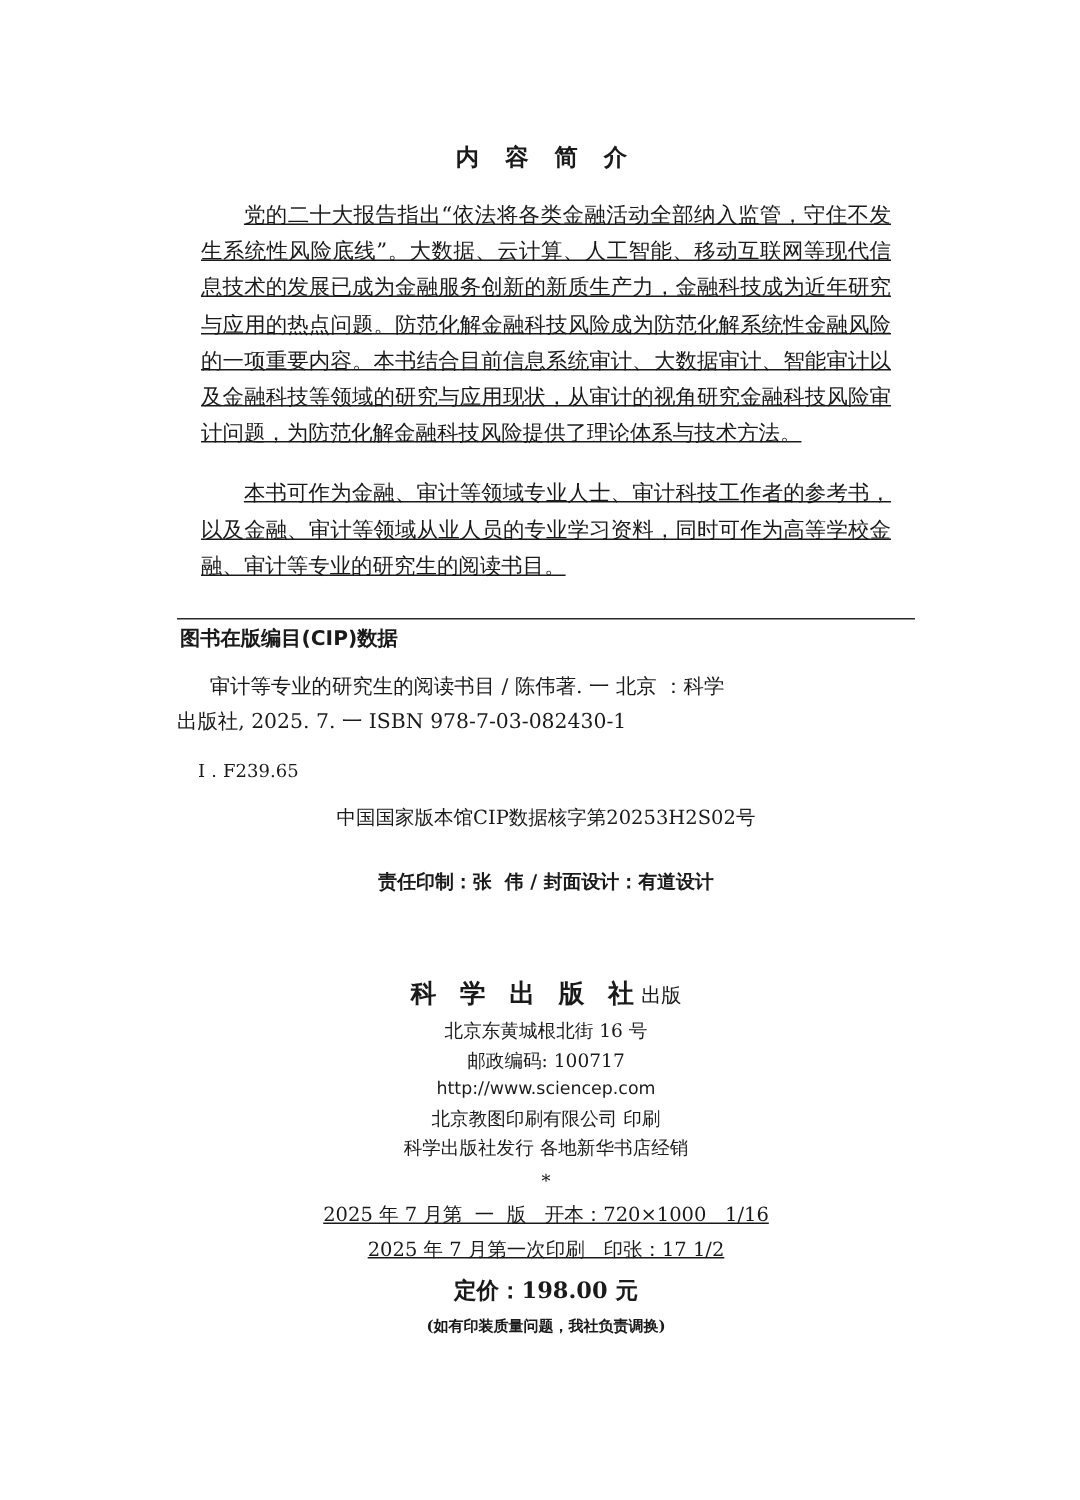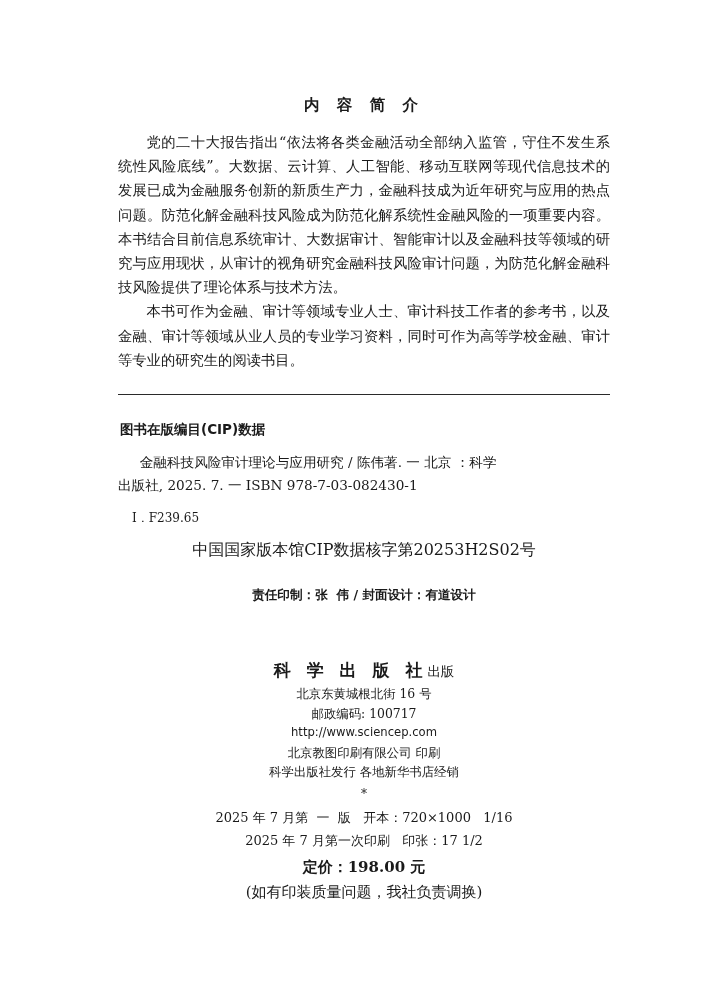--- a/index.html
+++ b/index.html
@@ -27,40 +27,41 @@
   
   .abstract-title {
     text-align: center;
     font-size: 15.5px;
     font-weight: bold;
     letter-spacing: 6px;
     margin: 0 0 14px 0;
     font-family: "DejaVu Serif", "Liberation Serif", serif;
   }
   .abstract-body p {
-    margin: 0;
+    margin: 16px;
     font-size: 14.3px;
     line-height: 24.2px;
     text-align: justify;
     text-justify: inter-ideograph;
     text-indent: 2em;
     font-family: "DejaVu Serif", "Liberation Serif", serif;
+    text-decoration: underline;
   }
 
   
   .rule {
     border: none;
     border-top: 1px solid #2a2a2a;
     margin: 22px 0 0 0;
     height: 0;
   }
 
   
   .cip-block {
-    margin-top: 26px;
+    margin-top: 4px;
   }
   .cip-heading {
     font-size: 13.5px;
     font-weight: bold;
     margin: 0 0 12px 2px;
     font-family: "DejaVu Sans", "Liberation Sans", sans-serif;
   }
   .cip-line {
     font-size: 13.6px;
     line-height: 23px;
@@ -70,21 +71,21 @@
   }
   .cip-line.indent {
     text-indent: 1.6em;
   }
   .cip-class {
     font-size: 12px;
     margin: 13px 0 0 14px;
     font-family: "DejaVu Serif", "Liberation Serif", serif;
   }
   .cip-nlc {
-    font-size: 16px;
+    font-size: 13px;
     margin: 13px 0 0 0;
     text-align: center;
     font-family: "DejaVu Serif", "Liberation Serif", serif;
   }
 
   
   .credits {
     margin-top: 22px;
     text-align: center;
     font-size: 12.6px;
@@ -127,52 +128,54 @@
   .colophon .star {
     font-size: 12px;
     line-height: 20px;
     margin: 2px 0;
   }
   .colophon .spec {
     font-size: 13px;
     line-height: 23px;
     white-space: pre;
     font-family: "DejaVu Serif", "Liberation Serif", serif;
+    text-decoration: underline;
   }
   .colophon .price {
     font-size: 15px;
     font-weight: bold;
     line-height: 26px;
     margin-top: 2px;
     font-family: "DejaVu Serif", "Liberation Serif", serif;
   }
   .colophon .note {
-    font-size: 15px;
+    font-size: 10px;
     line-height: 24px;
     font-family: "DejaVu Serif", "Liberation Serif", serif;
+    font-weight: bold;
   }
 </style>
 </head>
 <body>
 
 <div class="page">
 
   <div>
     <div class="abstract-title">内 容 简 介</div>
     <div class="abstract-body">
       <p>党的二十大报告指出“依法将各类金融活动全部纳入监管，守住不发生系统性风险底线”。大数据、云计算、人工智能、移动互联网等现代信息技术的发展已成为金融服务创新的新质生产力，金融科技成为近年研究与应用的热点问题。防范化解金融科技风险成为防范化解系统性金融风险的一项重要内容。本书结合目前信息系统审计、大数据审计、智能审计以及金融科技等领域的研究与应用现状，从审计的视角研究金融科技风险审计问题，为防范化解金融科技风险提供了理论体系与技术方法。</p>
       <p>本书可作为金融、审计等领域专业人士、审计科技工作者的参考书，以及金融、审计等领域从业人员的专业学习资料，同时可作为高等学校金融、审计等专业的研究生的阅读书目。</p>
     </div>
   </div>
 
   <hr class="rule">
 
   <div class="cip-block">
     <div class="cip-heading">图书在版编目(CIP)数据</div>
-    <p class="cip-line indent">金融科技风险审计理论与应用研究 / 陈伟著. 一 北京 ：科学</p>
+    <p class="cip-line indent">审计等专业的研究生的阅读书目 / 陈伟著. 一 北京 ：科学</p>
     <p class="cip-line">出版社, 2025. 7. 一 ISBN 978-7-03-082430-1</p>
     <div class="cip-class">Ⅰ．F239.65</div>
     <div class="cip-nlc">中国国家版本馆CIP数据核字第20253H2S02号</div>
   </div>
 
   <div class="credits">
     <div>责任印制：张  伟 / 封面设计：有道设计</div>
   </div>
 
   <div class="colophon">

